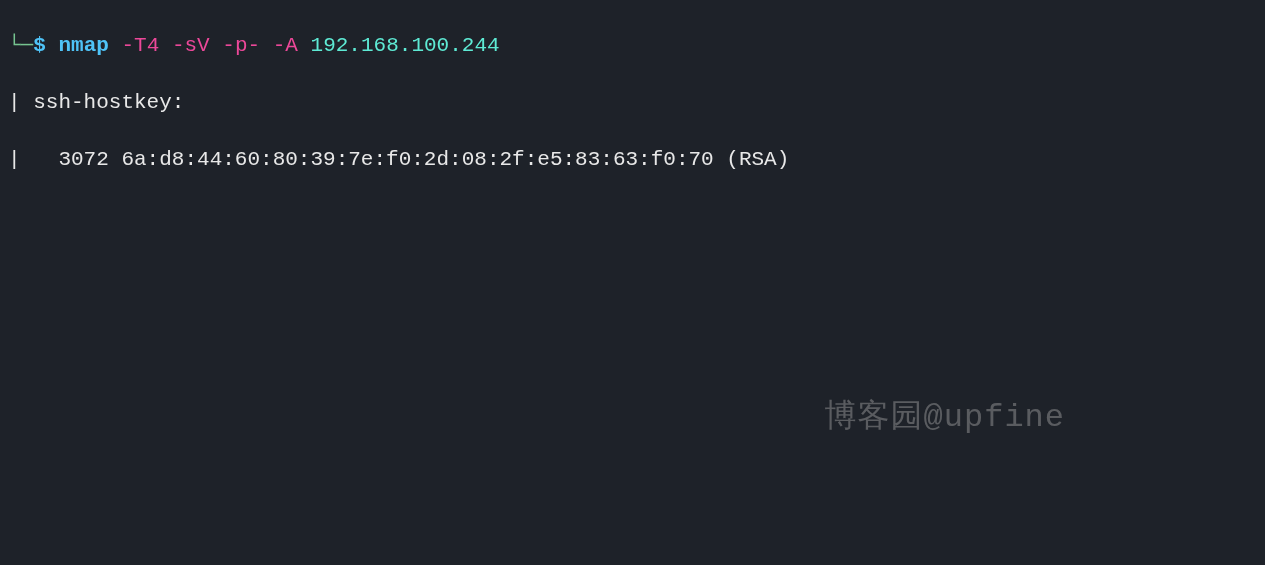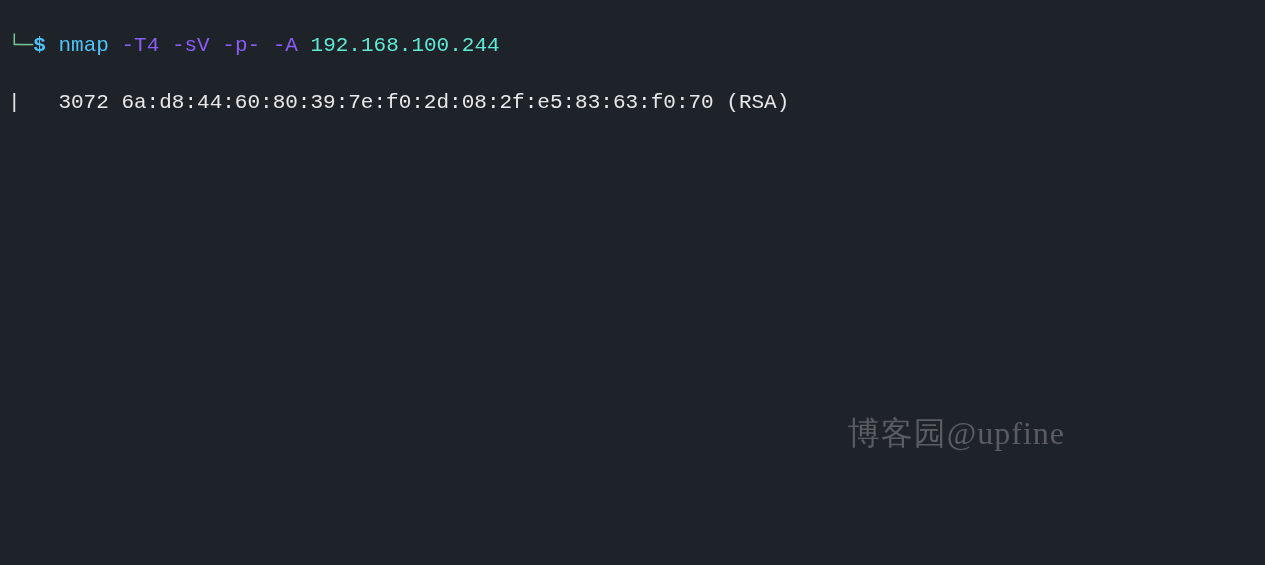--- a/index.html
+++ b/index.html
@@ -37,54 +37,55 @@
     .prompt-tilde {
       color: #e8e8e8;
       font-weight: bold;
     }
     .prompt-dollar {
       color: #4fc3f7;
       font-weight: bold;
     }
     .cmd-name {
       color: #4fc3f7;
-      font-weight: normal;
+      font-weight: bold;
     }
     .cmd-flag {
-      color: #8b5cf6;
+      color: #ec4899;
     }
     .cmd-arg {
       color: #5eead4;
     }
     .output {
       color: #e8e8e8;
     }
     .terminal {
       white-space: pre;
     }
     .watermark {
       position: absolute;
       right: 200px;
-      top: 412px;
+      top: 396px;
       font-size: 32px;
       color: rgba(180, 180, 180, 0.4);
-      font-family: Liberation Serif, serif;
+      font-family: Liberation Mono, monospace;
       letter-spacing: 1px;
     }
     .skull-icon {
       display: inline-block;
       vertical-align: middle;
       margin: 0 1px;
     }
   </style>
 </head>
 <body>
 
 <div class="terminal">
 <div><span class="prompt-paren">└─</span><span class="prompt-dollar">$</span> <span class="cmd-name">nmap</span> <span class="cmd-flag">-T4</span> <span class="cmd-flag">-sV</span> <span class="cmd-flag">-p-</span> <span class="cmd-flag">-A</span> <span class="cmd-arg">192.168.100.244</span></div>
+<div class="output">| ssh-hostkey: </div>
 <div class="output">|   3072 6a:d8:44:60:80:39:7e:f0:2d:08:2f:e5:83:63:f0:70 (RSA)</div>
 
 
 
 
 
 
 
 
 

